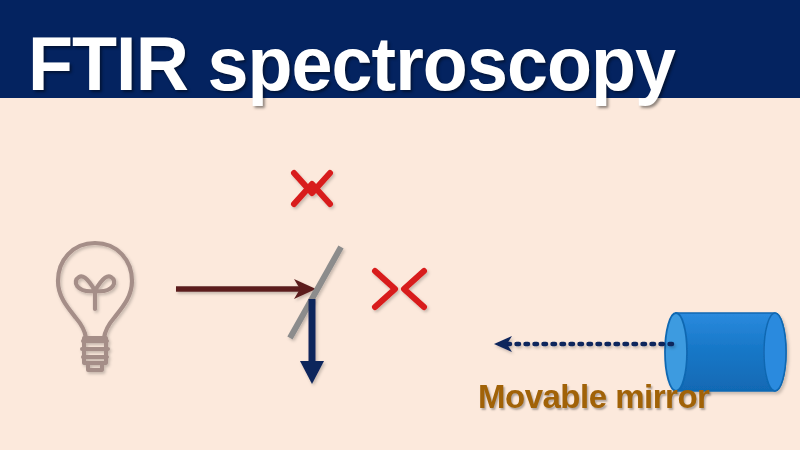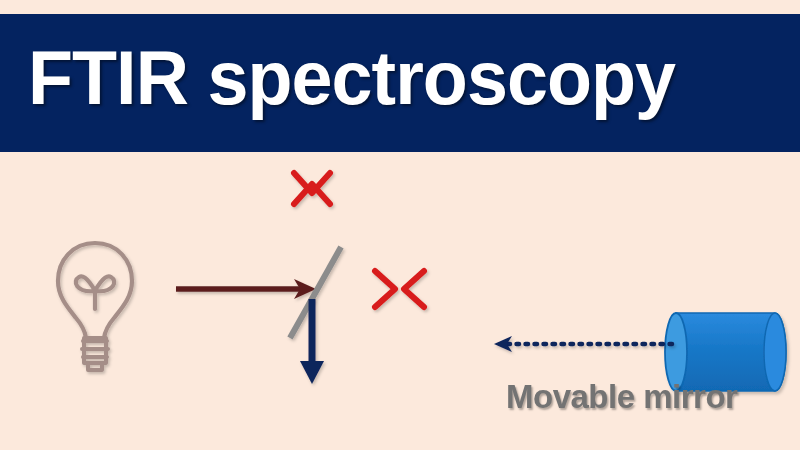--- a/index.html
+++ b/index.html
@@ -11,23 +11,23 @@
     position: relative;
     width: 800px;
     height: 450px;
     overflow: hidden;
     background: #fce9dc;
     font-family: "Liberation Sans", sans-serif;
   }
   
   #title-banner {
     position: absolute;
-    left: 0; top: 14px;
+    left: 0; top: 0;
     width: 800px;
-    height: 138px;
+    height: 98px;
     background: #042360;
     box-sizing: border-box;
   }
   #title-text {
     position: absolute;
     left: 28px;
     top: 14px;
     width: 760px;
     color: #ffffff;
     font-family: "Liberation Sans Narrow", "Liberation Sans", sans-serif;
@@ -64,24 +64,24 @@
   }
   #lbl-fixed-mirror {
     left: 411px;
     top: 141px;
     font-size: 32px;
     color: #0d2a66;
     text-shadow: 1.5px 1.5px 2px rgba(0,0,0,0.30);
     letter-spacing: -0.5px;
   }
   #lbl-movable-mirror {
-    left: 506px;
+    left: 478px;
     top: 249px;
     font-size: 33px;
-    color: #737373;
+    color: #a16207;
     text-shadow: 1.5px 1.5px 2px rgba(0,0,0,0.30);
     letter-spacing: -0.5px;
     text-align: center;
   }
 </style>
 </head>
 <body>
 
 <div id="page">
 

